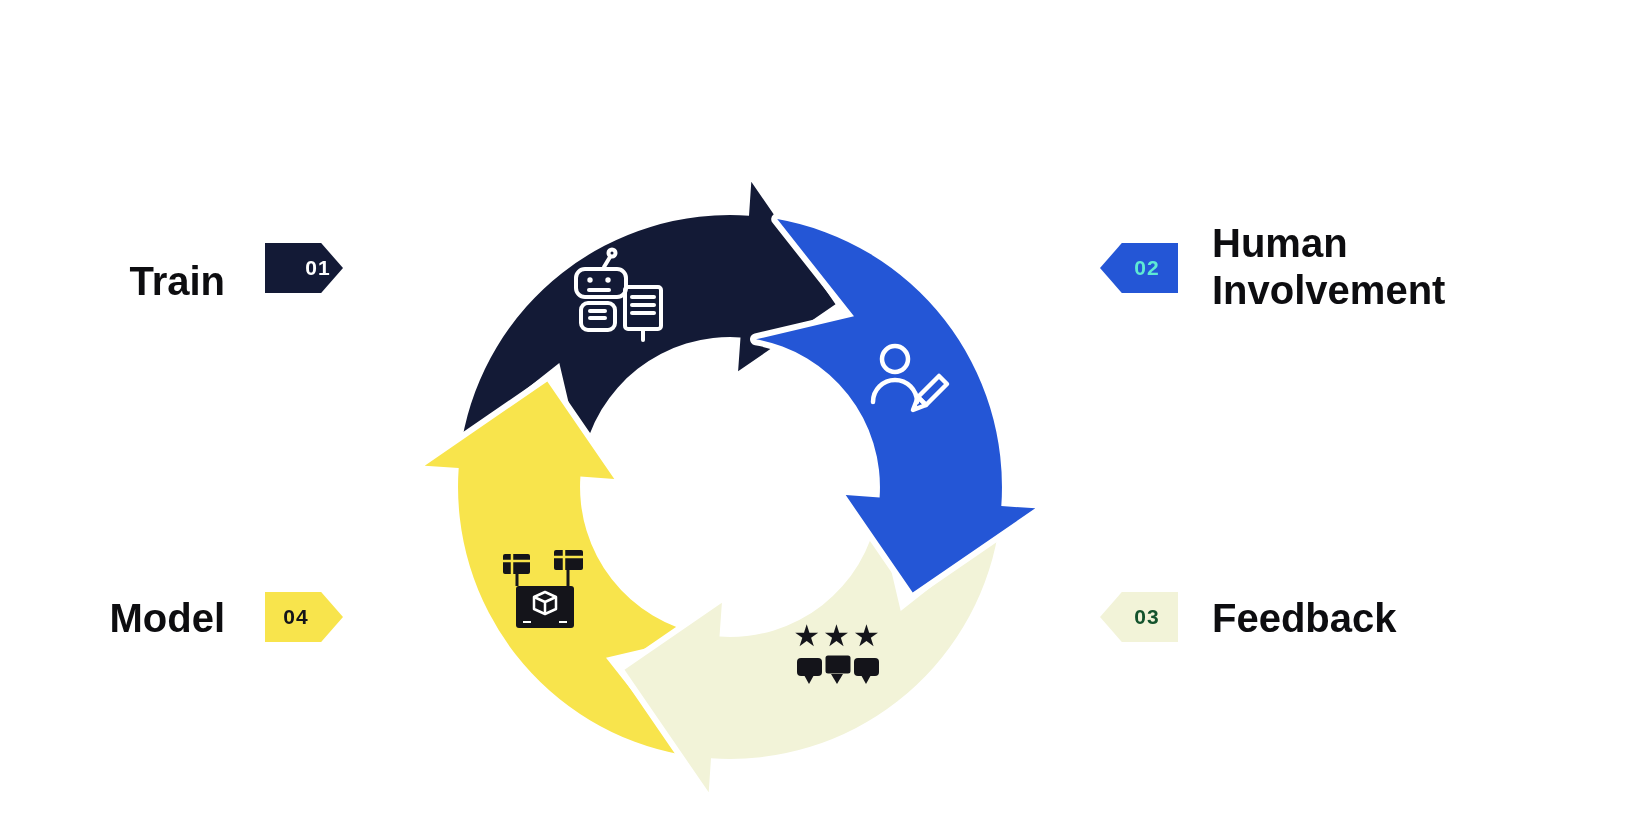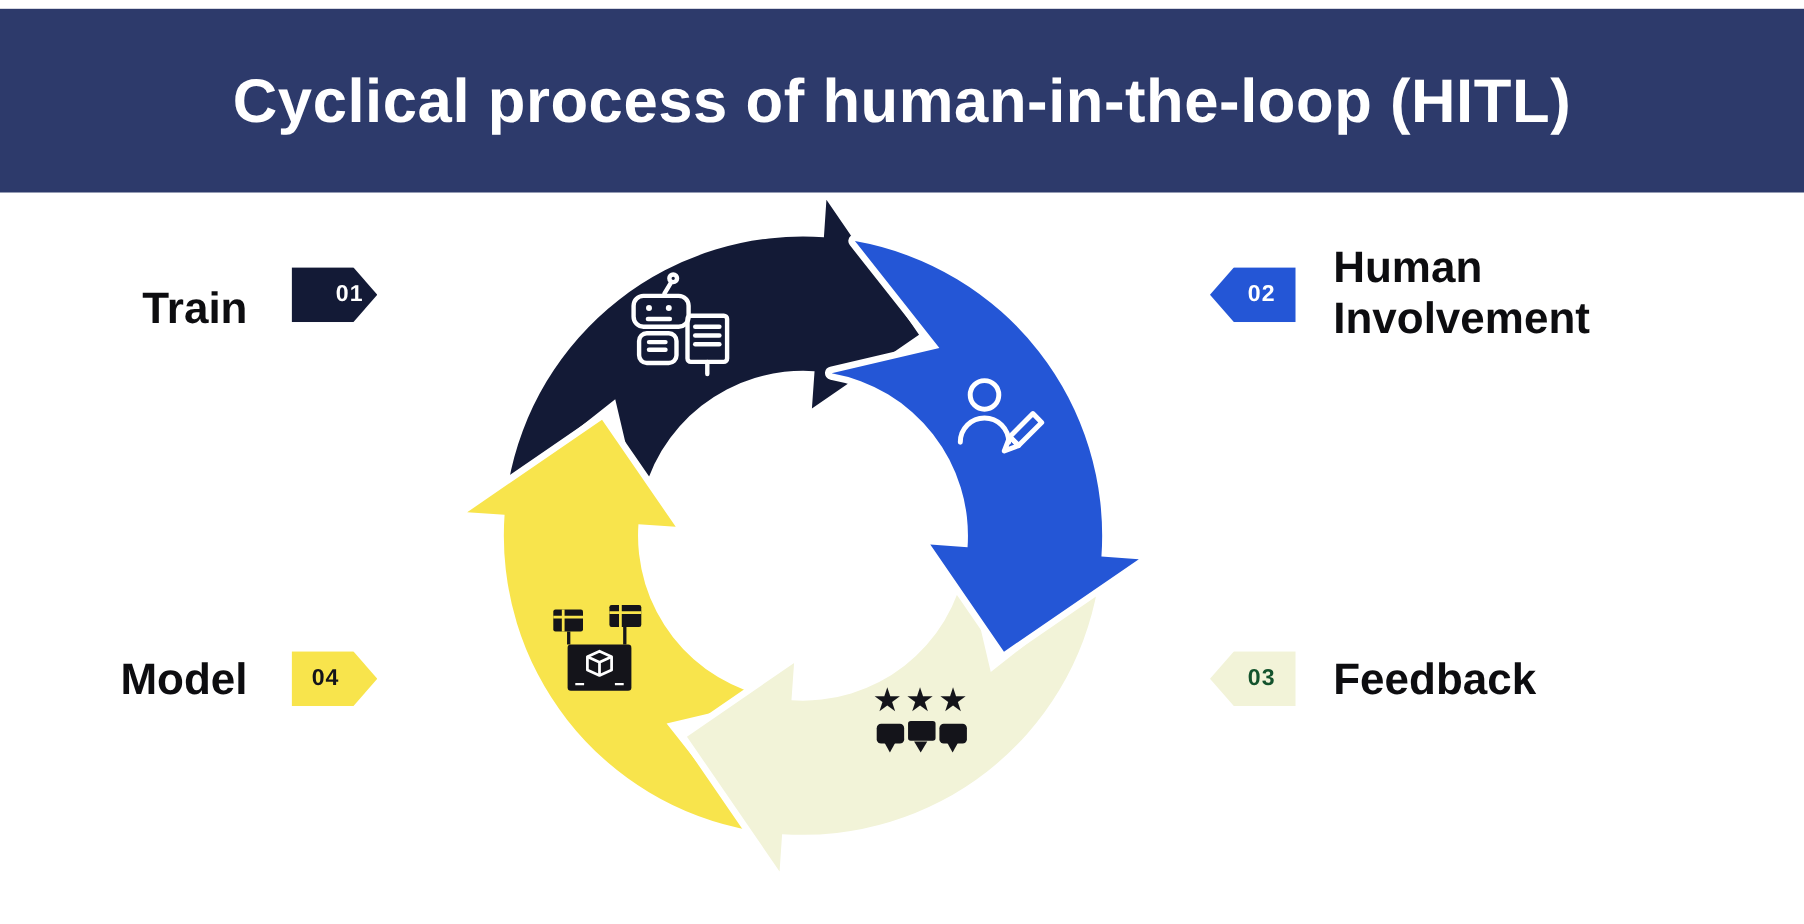--- a/index.html
+++ b/index.html
@@ -22,23 +22,20 @@
   .badge { position:absolute; width:78px; height:50px; display:flex; align-items:center;
            justify-content:center; font-size:21px; font-weight:700; letter-spacing:1px; }
   .badge.point-right { clip-path:polygon(0 0, 72% 0, 100% 50%, 72% 100%, 0 100%); padding-right:16px; }
   .badge.point-left  { clip-path:polygon(28% 0, 100% 0, 100% 100%, 28% 100%, 0 50%); padding-left:16px; }
 </style>
 </head>
 <body>
 
 <div class="canvas" style="background: rgb(255, 255, 255);">
 
-  <header class="band" style="background: rgb(45, 58, 107);">
-    <h1>Cyclical process of human-in-the-loop (HITL)</h1>
-  </header>
 
   <svg class="cycle" viewBox="0 0 1640 840">
     <circle cx="730" cy="487" r="228" fill="none" stroke="#e7e8ec" stroke-width="3"></circle>
 
     <path class="arrow" d="M 462.1 439.8 A 272 272 0 0 1 749.0 215.7 L 751.3 181.7 L 835.5 304.3 L 738.1 371.3 L 740.5 337.4 A 150 150 0 0 0 582.3 461.0 L 559.3 363.0 Z" fill="#131a36"></path>
     <path class="arrow" d="M 682.8 754.9 A 272 272 0 0 1 458.7 468.0 L 424.7 465.7 L 547.3 381.5 L 614.3 478.9 L 580.4 476.5 A 150 150 0 0 0 704.0 634.7 L 606.0 657.7 Z" fill="#f8e44c"></path>
     <path class="arrow" d="M 997.9 534.2 A 272 272 0 0 1 711.0 758.3 L 708.7 792.3 L 624.5 669.7 L 721.9 602.7 L 719.5 636.6 A 150 150 0 0 0 877.7 513.0 L 900.7 611.0 Z" fill="#f2f3d8"></path>
     <path class="arrow" d="M 777.2 219.1 A 272 272 0 0 1 1001.3 506.0 L 1035.3 508.3 L 912.7 592.5 L 845.7 495.1 L 879.6 497.5 A 150 150 0 0 0 756.0 339.3 L 854.0 316.3 Z" fill="#2456d6"></path>
 
     <g transform="translate(618,303)" fill="none" stroke="#ffffff" stroke-width="4" stroke-linejoin="round" stroke-linecap="round">
@@ -94,21 +91,21 @@
       </g>
       <path d="M -22 24 h 8 M 14 24 h 8" stroke="#ffffff" stroke-width="2" fill="none"></path>
     </g>
   </svg>
 
   <div class="step-label label-left" style="left: 25px; top: 246px; color: rgb(13, 13, 16); margin-top: 12px;">Train</div>
   <div class="badge point-right" style="left: 265px; top: 243px; background: rgb(19, 26, 54); color: rgb(255, 255, 255); padding-left: 44px;">
     <span>01</span>
   </div>
 
-  <div class="badge point-left" style="left: 1100px; top: 243px; background: rgb(36, 86, 214); color: #ffffff;">
+  <div class="badge point-left" style="left: 1100px; top: 243px; background: rgb(36, 86, 214); color: #5eead4;">
     <span>02</span>
   </div>
   <div class="step-label" style="left: 1212px; top: 220px; width: 300px; color: rgb(13, 13, 16);">Human Involvement</div>
 
   <div class="badge point-left" style="left: 1100px; top: 592px; background: rgb(242, 243, 216); color: #14532d;">
     <span>03</span>
   </div>
   <div class="step-label label-left" style="left: 25px; top: 595px; color: rgb(13, 13, 16);">Model</div>
 
   <div class="step-label" style="left: 1212px; top: 595px; width: 360px; color: rgb(13, 13, 16);">Feedback</div>

